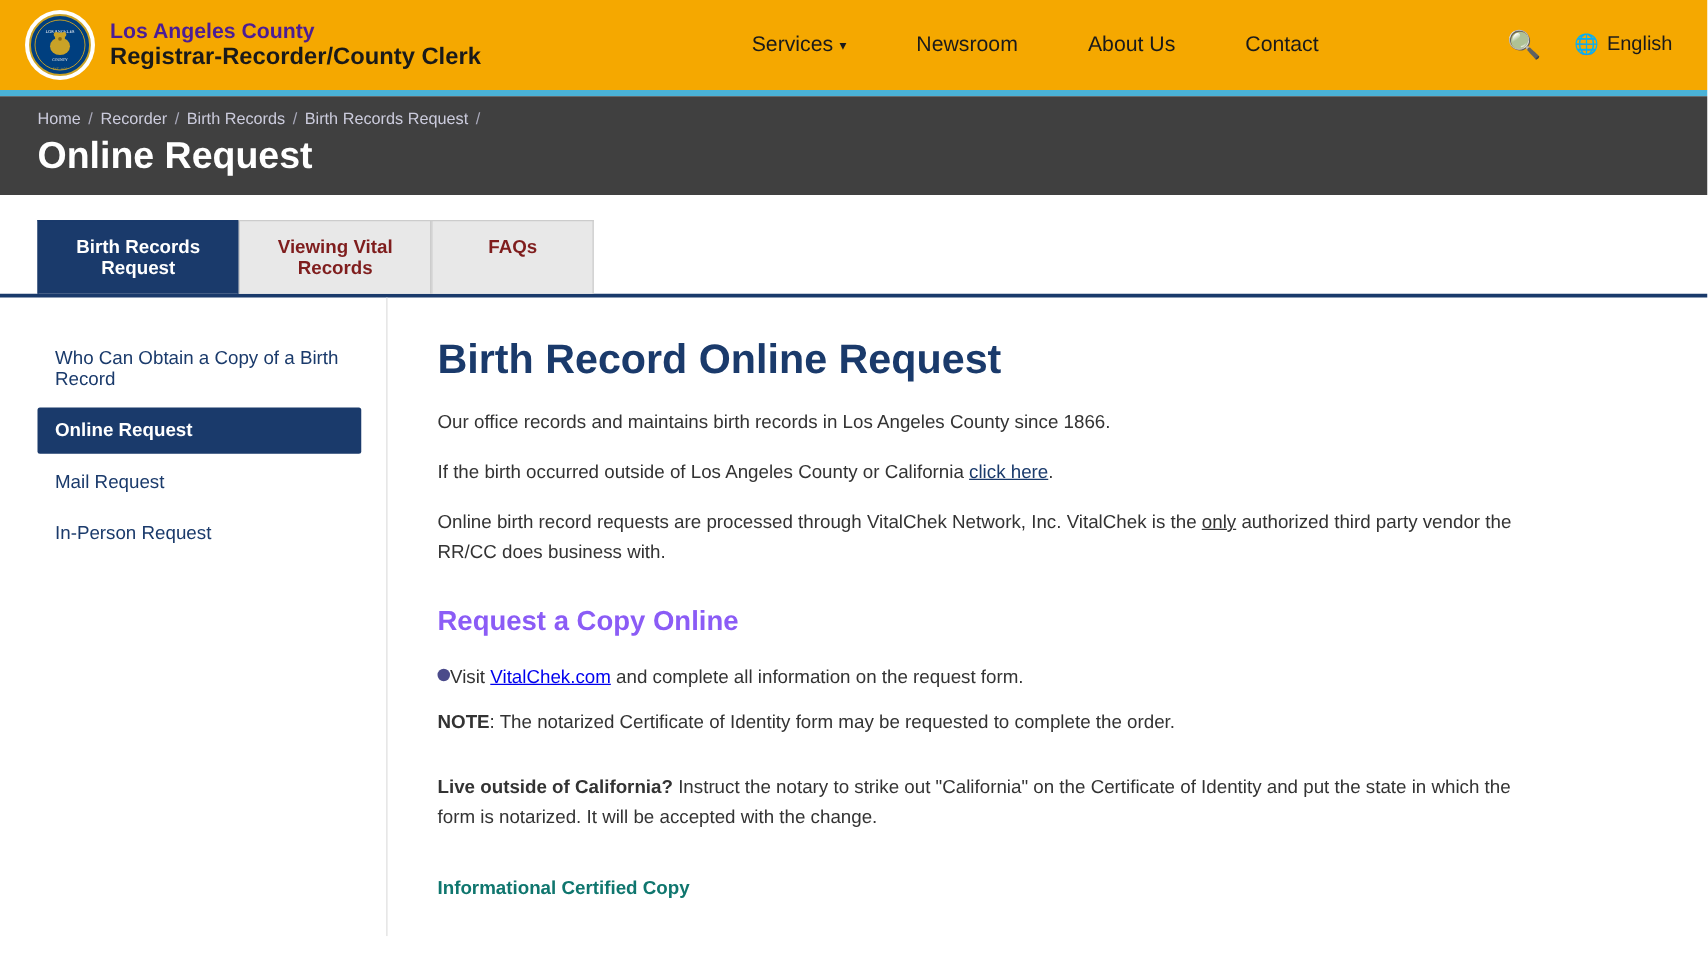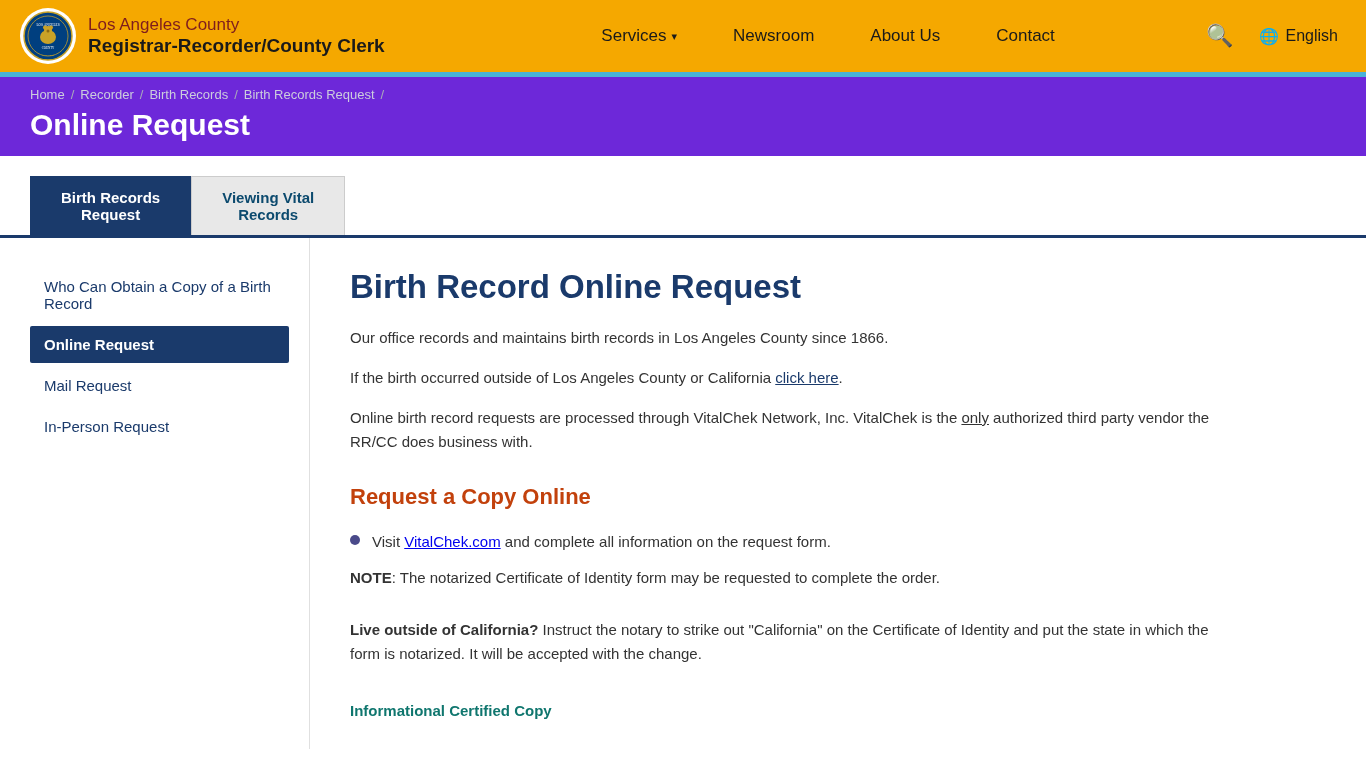--- a/index.html
+++ b/index.html
@@ -34,22 +34,22 @@
     .logo-circle svg {
       width: 50px;
       height: 50px;
     }
     .header-title {
       display: flex;
       flex-direction: column;
     }
     .header-title .line1 {
       font-size: 17px;
-      font-weight: normal;
-      color: #7f1d1d;
+      font-weight: bold;
+      color: #4c1d95;
     }
     .header-title .line2 {
       font-size: 19px;
       font-weight: bold;
       color: #1a1a1a;
     }
     .header-nav {
       display: flex;
       align-items: center;
       gap: 0;
@@ -92,21 +92,21 @@
       border: none;
       cursor: pointer;
       font-size: 16px;
       color: #1a1a1a;
       padding: 10px 8px;
       font-weight: 500;
     }
 
     
     .breadcrumb-bar {
-      background: #6d28d9;
+      background: #404040;
       padding: 10px 30px 14px 30px;
     }
     .breadcrumb {
       display: flex;
       align-items: center;
       gap: 6px;
       font-size: 13px;
       color: #ccd;
       margin-bottom: 6px;
     }
@@ -135,21 +135,21 @@
       border-bottom: 3px solid #1a3a6b;
     }
     .tab {
       padding: 12px 30px;
       cursor: pointer;
       font-size: 15px;
       font-weight: 600;
       border: 1px solid #ccc;
       border-bottom: none;
       background: #e8e8e8;
-      color: #0c4a6e;
+      color: #7f1d1d;
       min-width: 130px;
       text-align: center;
     }
     .tab.active {
       background: #1a3a6b;
       color: #fff;
       border-color: #1a3a6b;
     }
 
     
@@ -199,28 +199,27 @@
       line-height: 1.6;
       margin-bottom: 16px;
     }
     .content-p a {
       color: #1a3a6b;
       text-decoration: underline;
     }
     .content-h2 {
       font-size: 22px;
       font-weight: bold;
-      color: #c2410c;
+      color: #8b5cf6;
       margin-top: 30px;
       margin-bottom: 20px;
     }
     .bullet-item {
       display: flex;
       align-items: flex-start;
-      gap: 12px;
       margin-bottom: 12px;
       font-size: 15px;
       line-height: 1.6;
     }
     .bullet-dot {
       width: 10px;
       height: 10px;
       border-radius: 50%;
       background: #4a4a8a;
       flex-shrink: 0;
@@ -314,20 +313,23 @@
   <h1 class="page-title">Online Request</h1>
 </div>
 
 <div class="tabs-row">
   <div class="tab active">
     Birth Records<br>Request
   </div>
   <div class="tab">
     Viewing Vital<br>Records
   </div>
+  <div class="tab">
+    FAQs
+  </div>
 </div>
 
 <div class="main-content">
 
   <aside class="sidebar">
     <a class="sidebar-link" href="#">
       Who Can Obtain a Copy of a Birth Record
     </a>
     <a class="sidebar-link active" href="#">
       Online Request

